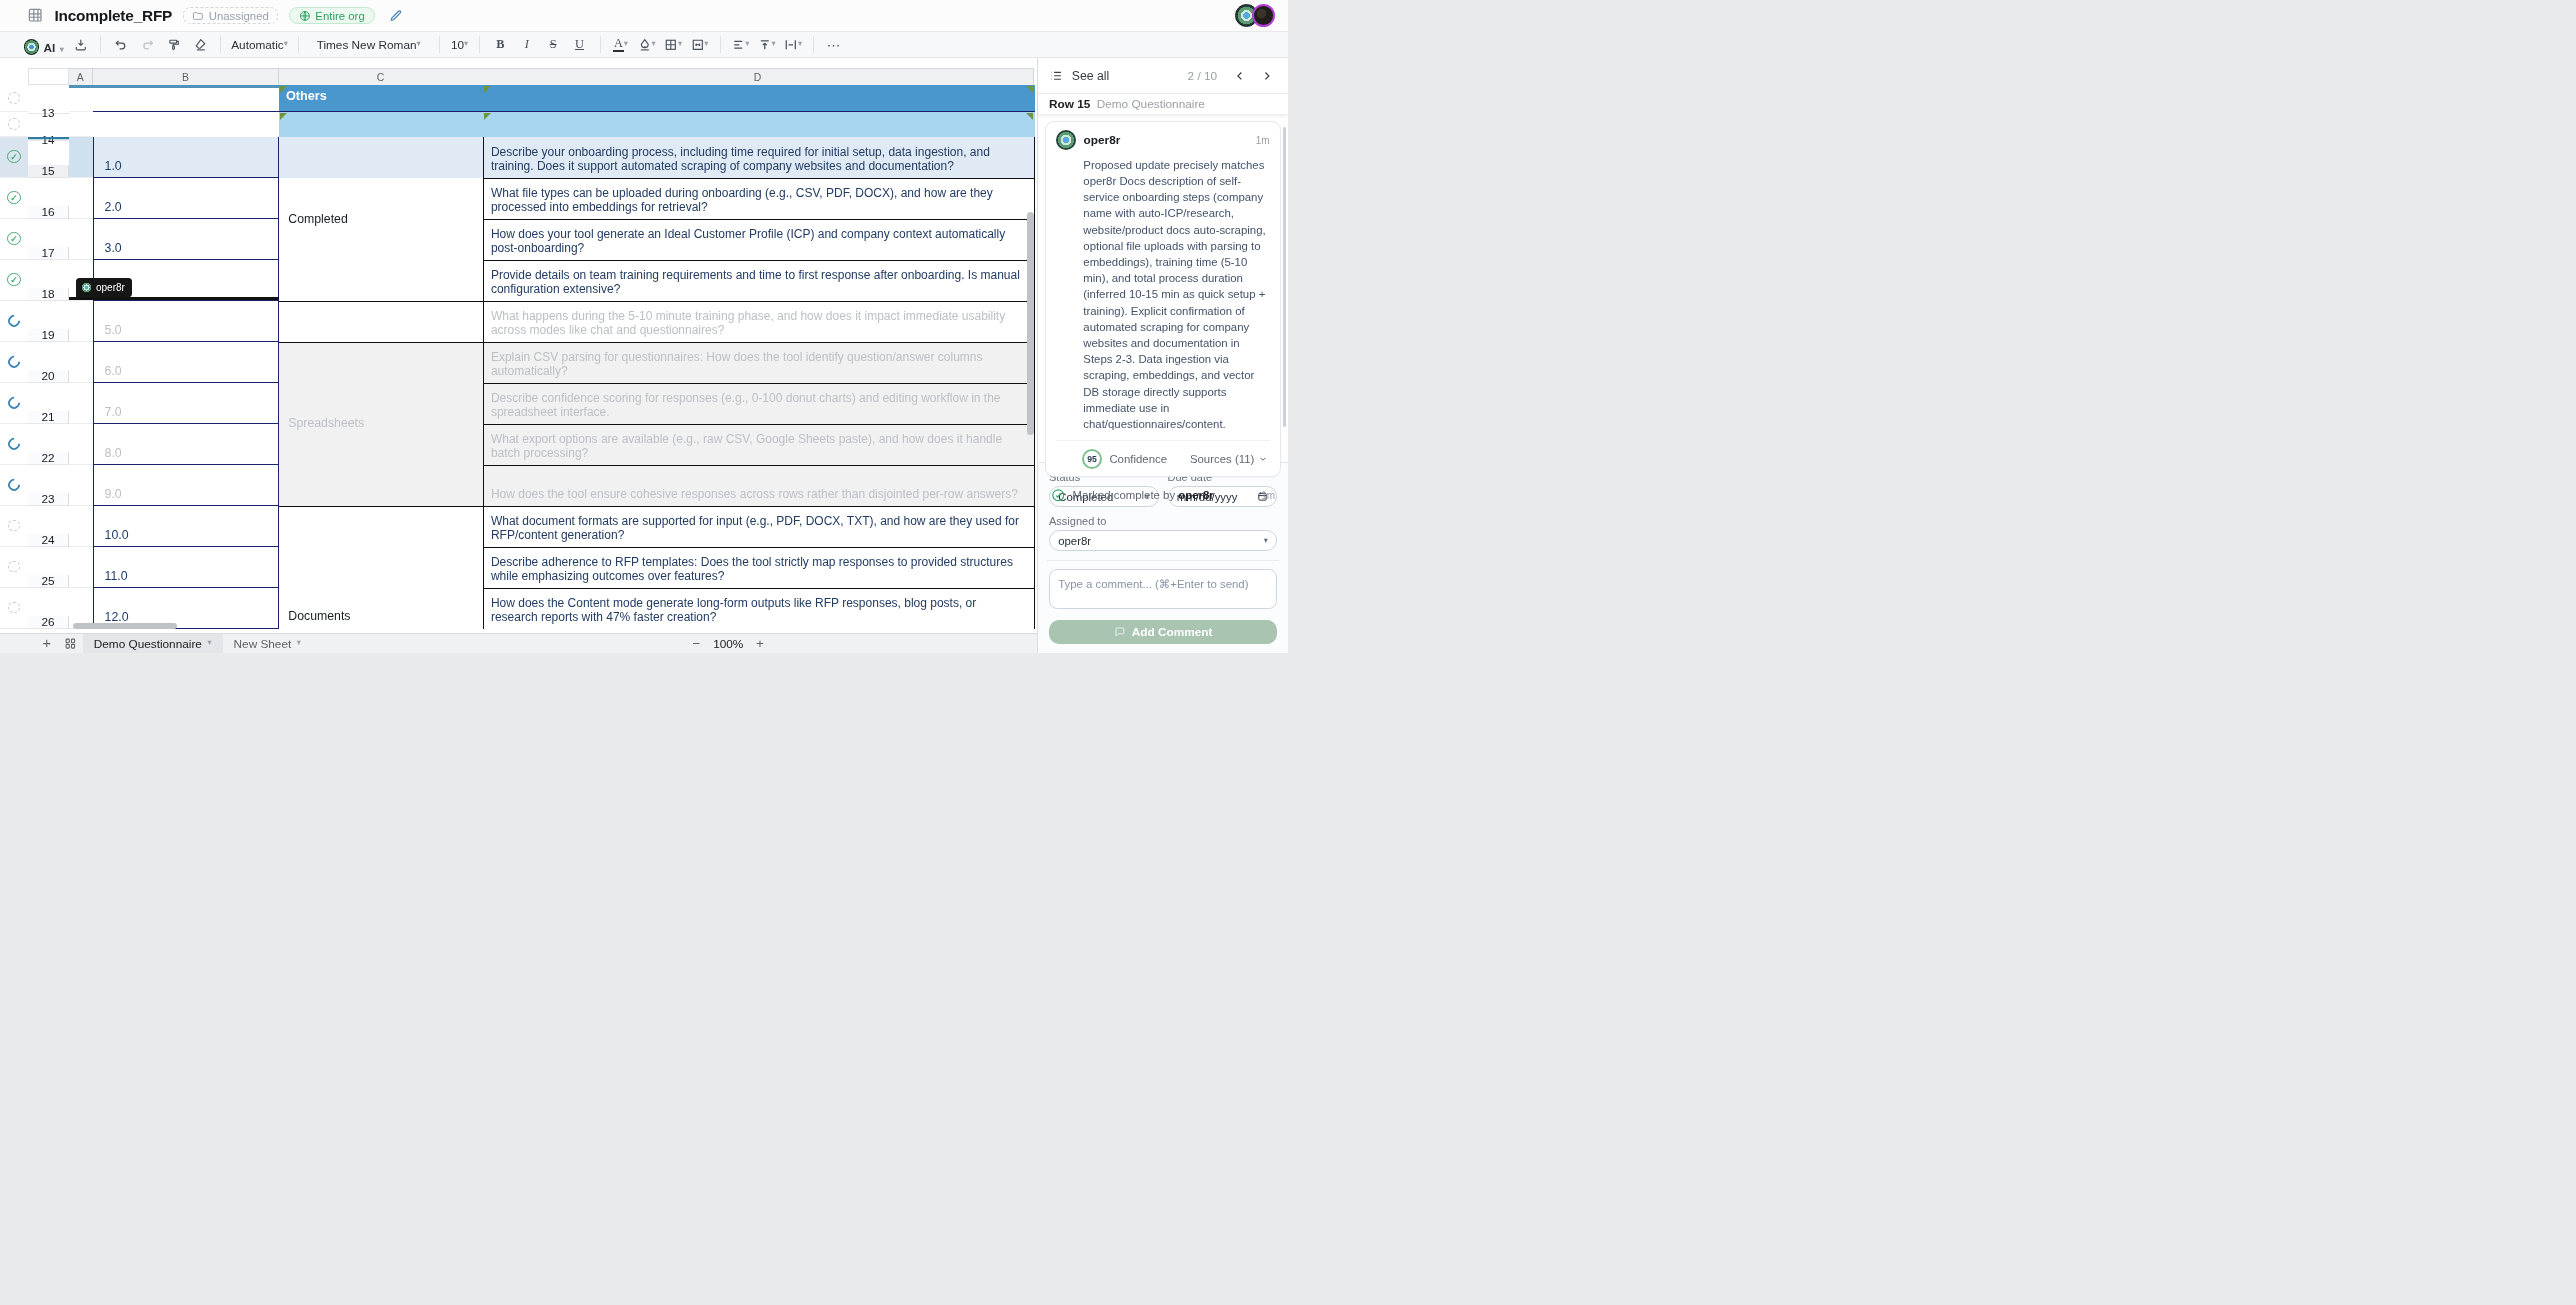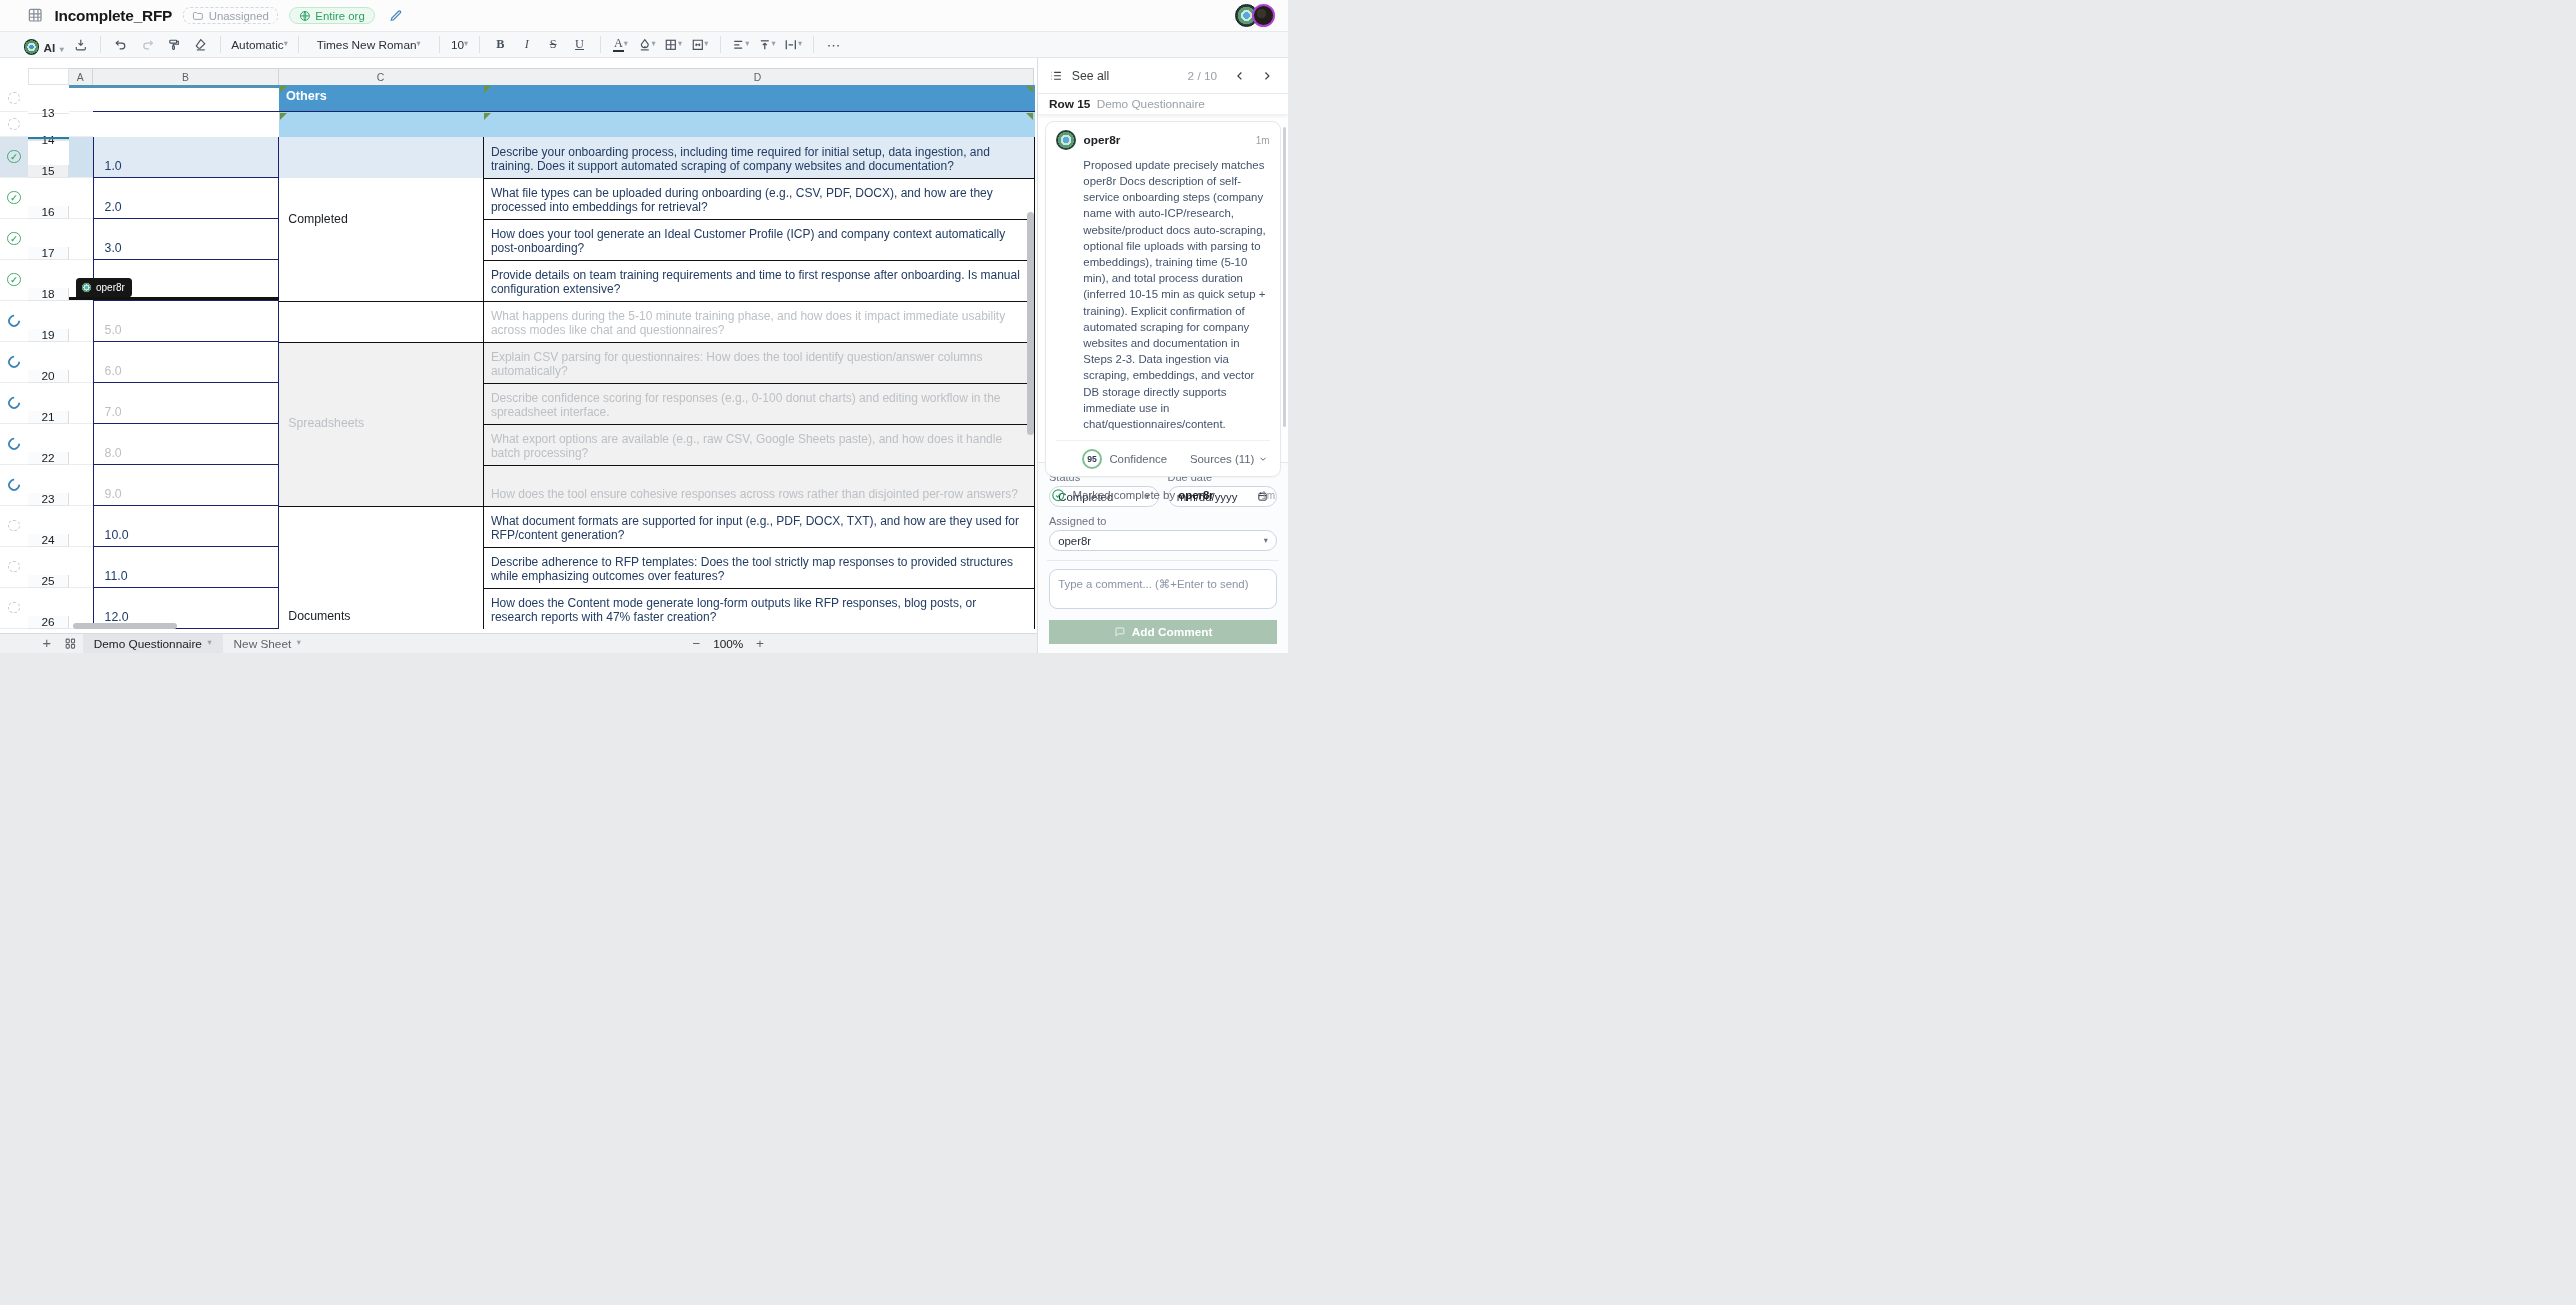--- a/index.html
+++ b/index.html
@@ -142,21 +142,21 @@
   .frow{display:flex;gap:9px;}
   .fcol{flex:1;min-width:0;}
   .flabel{font-size:11px;color:#6b7280;margin-bottom:3.6px;}
   .pill{height:21px;border:0.9px solid #ccd4dd;border-radius:11px;background:#fff;display:flex;align-items:center;padding:0 8.2px;font-size:11.4px;color:#1f2937;gap:5.5px;}
   .pill .ptext{flex:1;white-space:nowrap;overflow:hidden;}
   .pill .chev{font-size:8.2px;color:#6b7280;}
   .mt8{margin-top:7.3px;}
   .fdivider{height:0.9px;background:#e7eaee;margin:9px -1.8px 0 -1.8px;}
   #comment-box{margin-top:8.2px;width:100%;height:40px;border:0.9px solid #ccd6e2;border-radius:8.2px;resize:none;padding:6.4px 8.2px;font-family:"Liberation Sans",sans-serif;font-size:11.4px;color:#1f2937;background:#fff;outline:none;}
   #comment-box::placeholder{color:#8a94a6;}
-  #add-comment{margin-top:7.3px;width:100%;height:24.5px;border:none;border-radius:0;background:#a9c5b2;color:#fff;font-family:"Liberation Sans",sans-serif;font-size:11.8px;font-weight:600;display:flex;align-items:center;justify-content:center;gap:6.4px;}
+  #add-comment{margin-top:7.3px;width:100%;height:24.5px;border:none;border-radius:10px;background:#a9c5b2;color:#fff;font-family:"Liberation Sans",sans-serif;font-size:11.8px;font-weight:600;display:flex;align-items:center;justify-content:center;gap:6.4px;}
   svg{display:block;}
 </style>
 </head>
 <body>
 
 <div id="app">
 
   <header id="topbar">
     <span class="tb-grid-icon">
       <svg width="16.4" height="16.4" viewBox="0 0 24 24" fill="none" stroke="currentColor" stroke-width="1.8">

